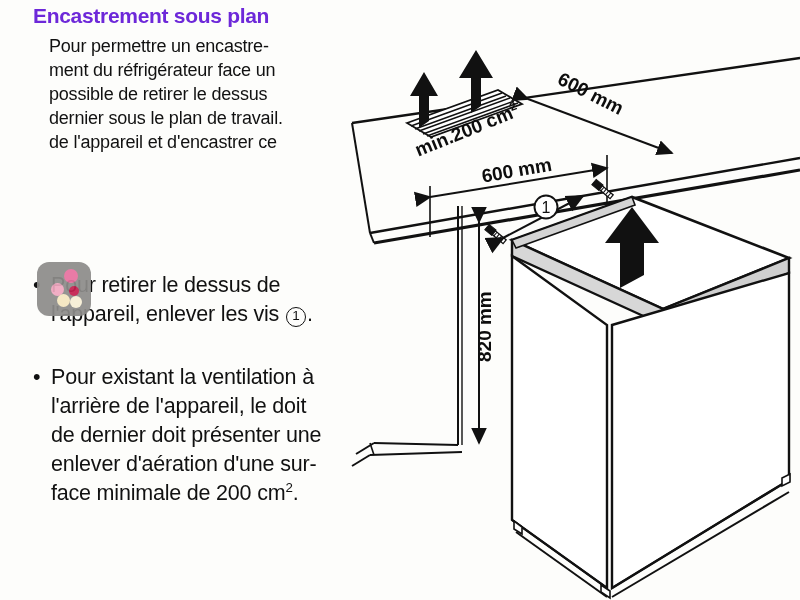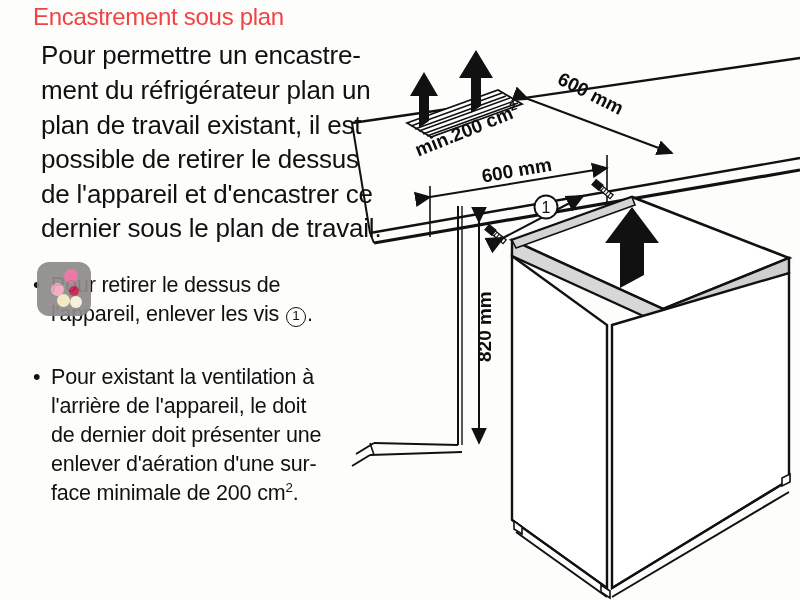--- a/index.html
+++ b/index.html
@@ -19,32 +19,32 @@
   }
 
   
   #text-column {
     position: absolute;
     left: 33px;
     top: 4px;
     width: 350px;
   }
   #page-title {
-    font-size: 24px;
-    font-weight: normal;
+    font-size: 21px;
+    font-weight: bold;
     letter-spacing: -0.3px;
     line-height: 1.1;
     margin: 0 0 8px 0;
-    color: #ef4444;
+    color: #6d28d9;
   }
   .para {
-    font-size: 26px;
+    font-size: 18px;
     line-height: 1.33;
     letter-spacing: -0.2px;
-    margin: 8px;
+    margin: 16px;
     color: #111111;
   }
   .para .ln { display: block; white-space: nowrap; }
 
   .bullet-block {
     position: relative;
     margin: 0;
     padding-left: 18px;
     font-size: 21.5px;
     line-height: 1.345;
@@ -258,25 +258,24 @@
   <div class="dimlabel" style="left:480px; top:166px; transform: rotate(-10deg);">600 mm</div>
 
   <div class="dimlabel" style="left:474px; top:362px; transform: rotate(-90deg);">820 mm</div>
 
   <div id="text-column">
 
     <h1 id="page-title">Encastrement sous plan</h1>
 
     <p class="para" id="intro-paragraph">
       <span class="ln">Pour permettre un encastre-</span>
-      <span class="ln">ment du réfrigérateur plan un</span>
-      <span class="ln">plan de travail existant, il est</span>
+      <span class="ln">ment du réfrigérateur face un</span>
       <span class="ln">possible de retirer le dessus</span>
+      <span class="ln">dernier sous le plan de travail.</span>
       <span class="ln">de l'appareil et d'encastrer ce</span>
-      <span class="ln">dernier sous le plan de travail.</span>
     </p>
   </div>
 
   <div class="bullet-block" id="bullet-1">
     <span class="dot">•</span>
     <span class="ln">Pour retirer le dessus de</span>
     <span class="ln"><span>l'appareil, enlever les vis </span><span class="circled">1</span><span>.</span></span>
   </div>
 
   <div class="bullet-block" id="bullet-2">

